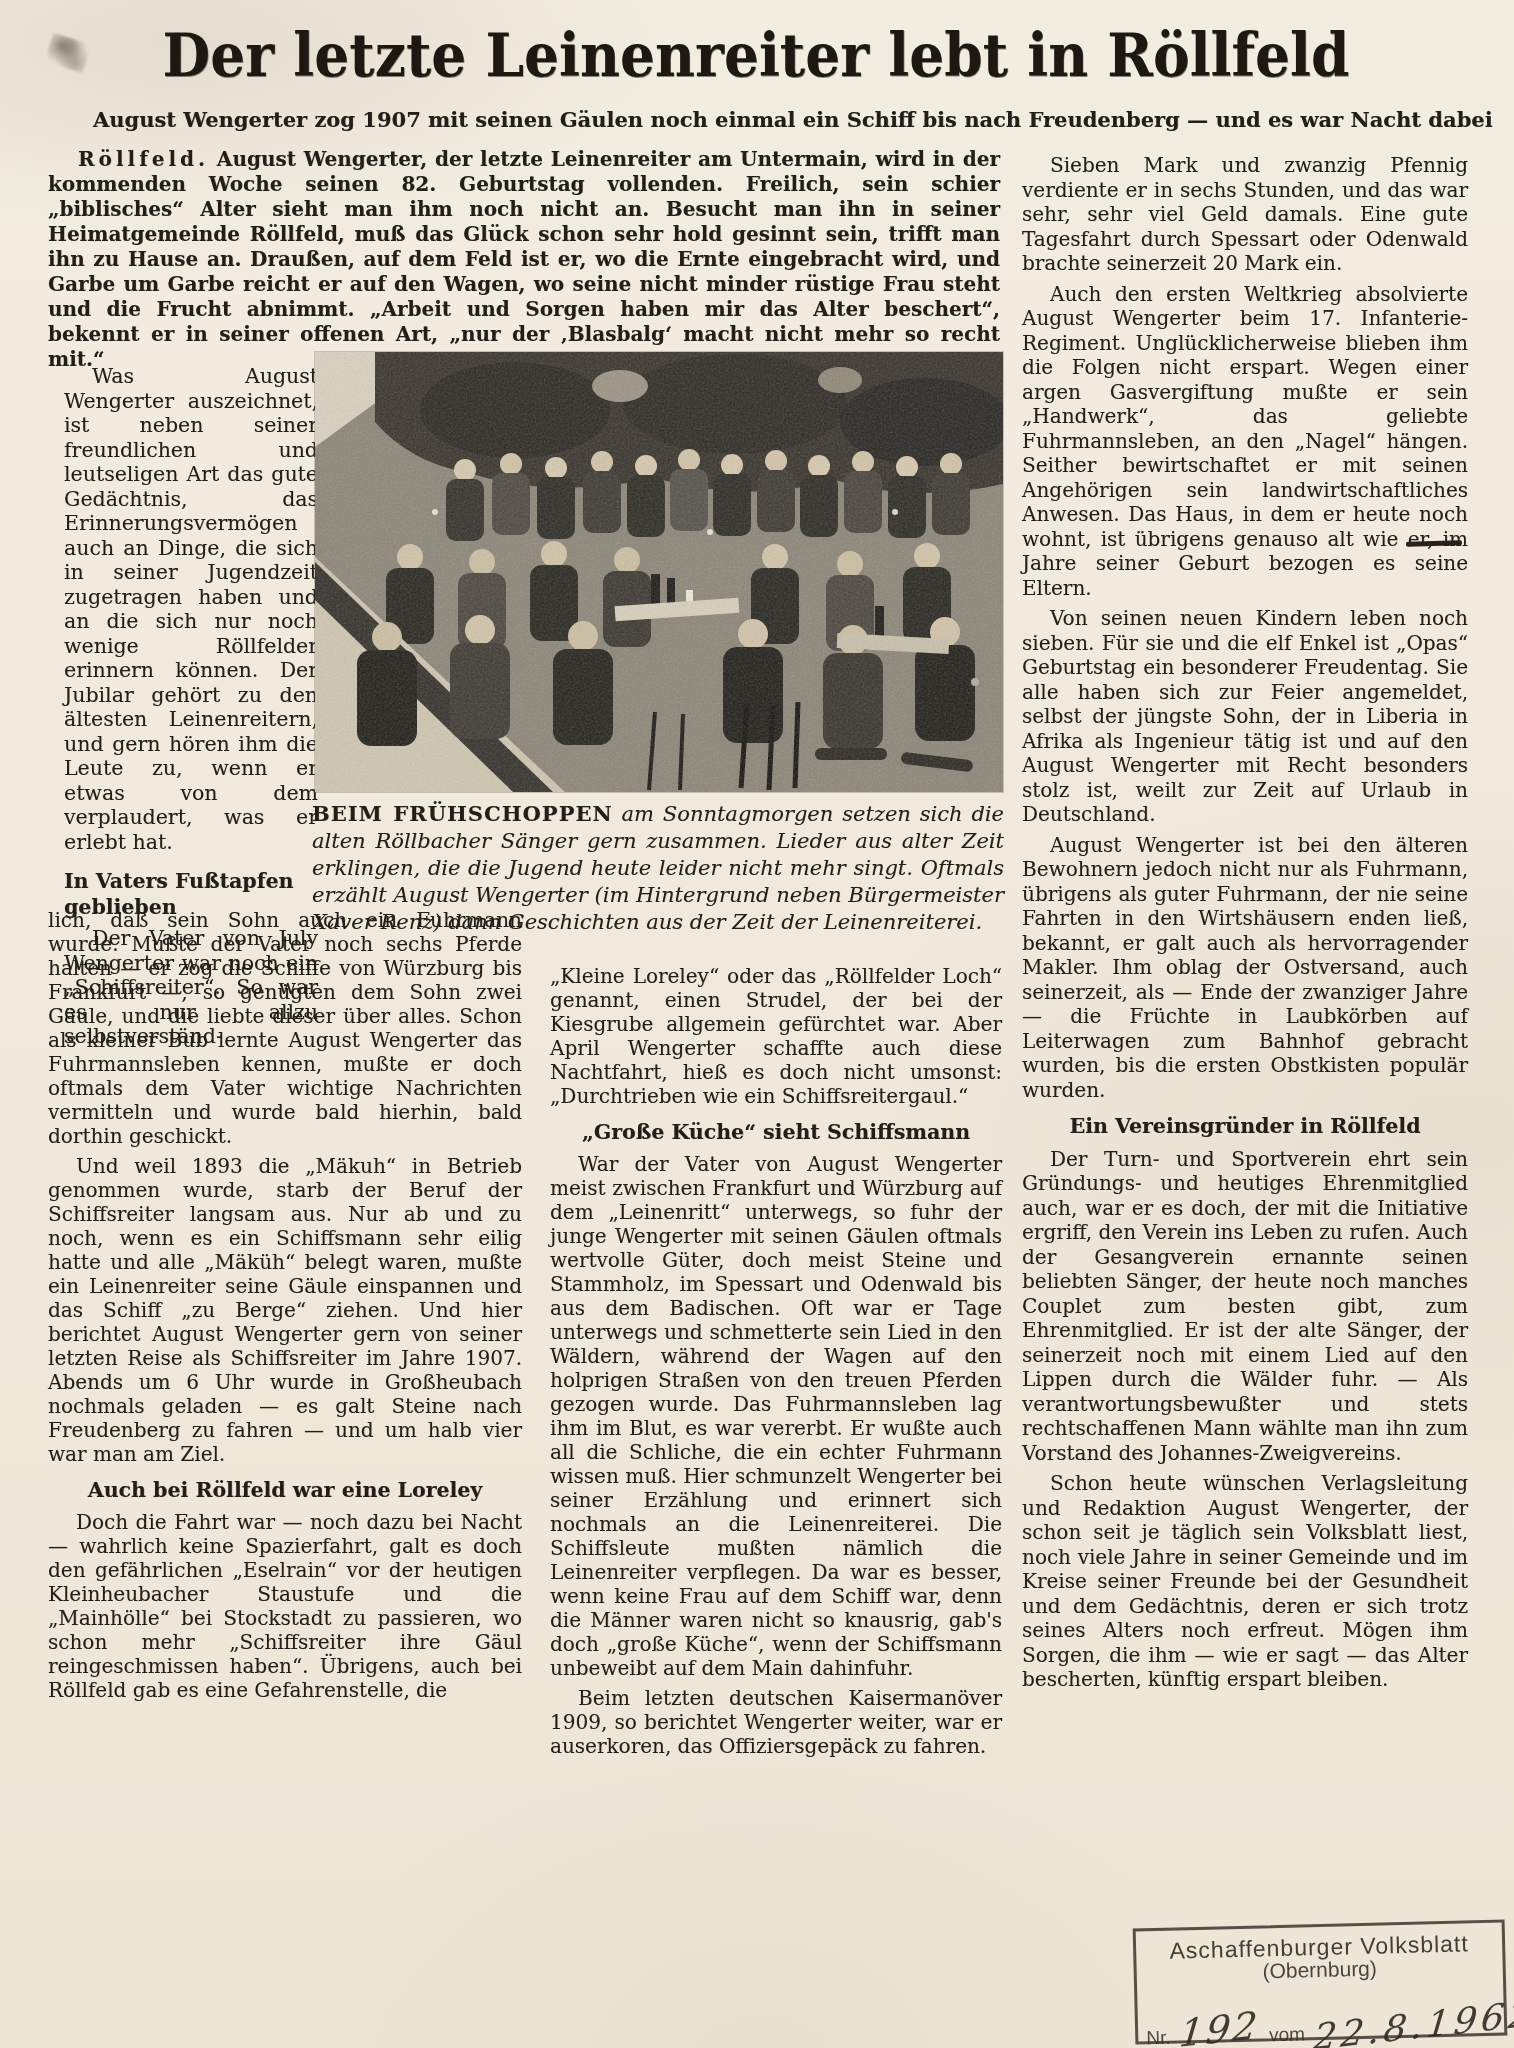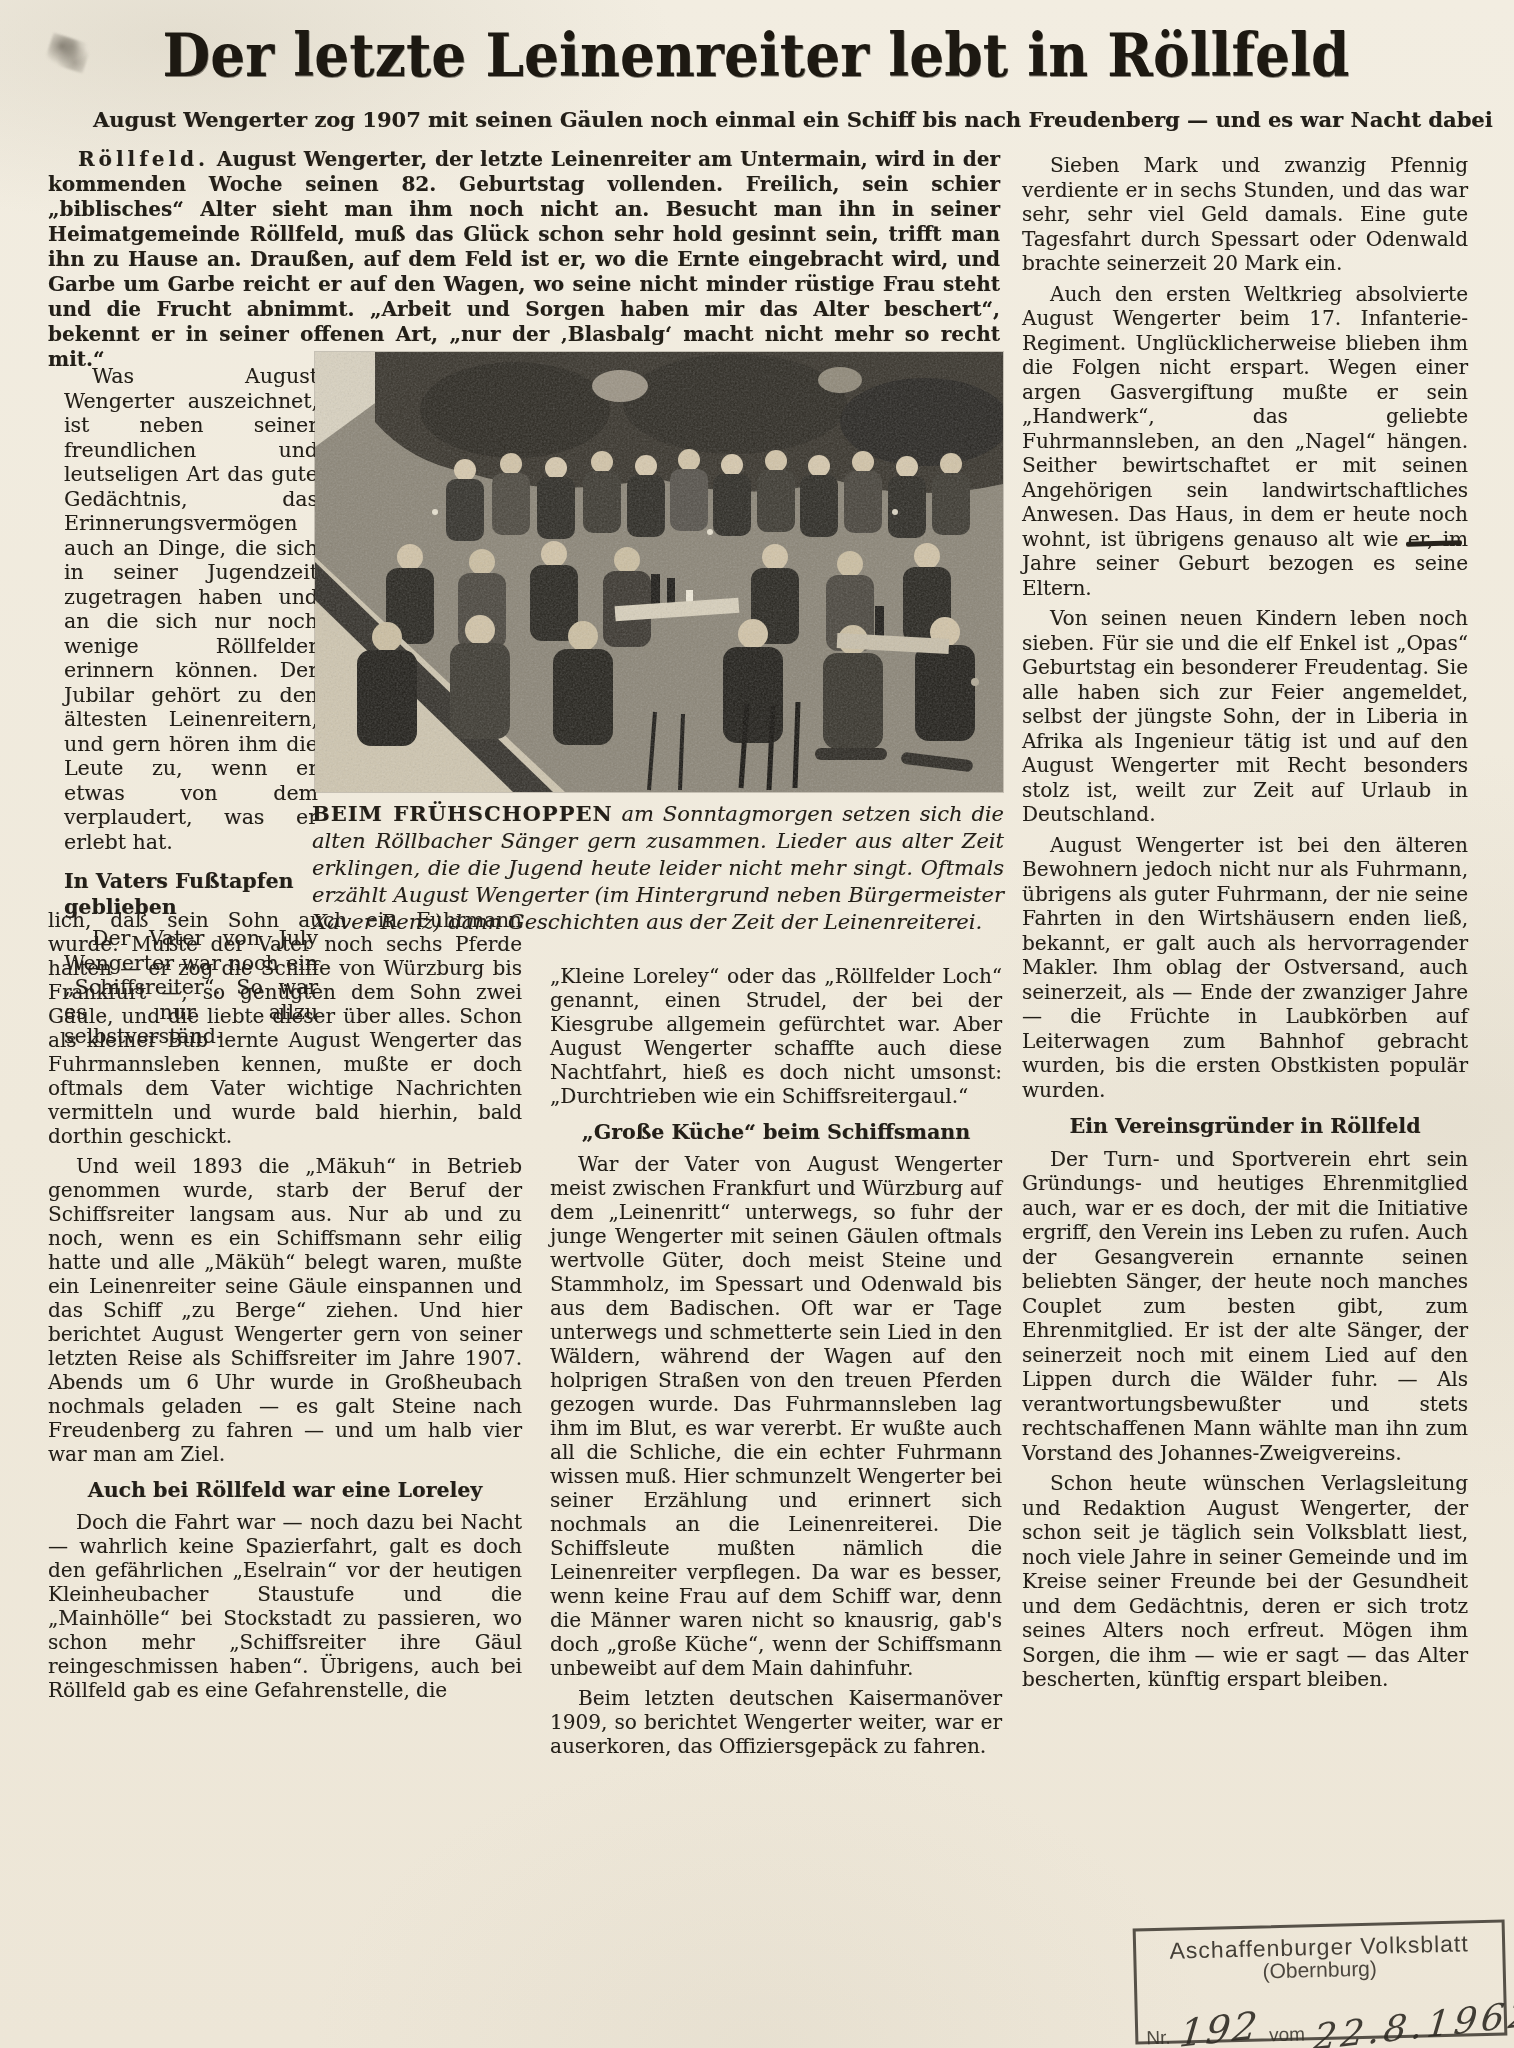--- a/index.html
+++ b/index.html
@@ -268,22 +268,22 @@
   </div>
 
   <div class="col leftwide bodytext">
     <p class="noindent">lich, daß sein Sohn auch ein Fuhrmann wurde. Mußte der Vater noch sechs Pferde halten — er zog die Schiffe von Würzburg bis Frankfurt —, so genügten dem Sohn zwei Gäule, und die liebte dieser über alles. Schon als kleiner Bub lernte August Wengerter das Fuhrmannsleben kennen, mußte er doch oftmals dem Vater wichtige Nachrichten vermitteln und wurde bald hierhin, bald dorthin geschickt.</p>
     <p>Und weil 1893 die „Mäkuh“ in Betrieb genommen wurde, starb der Beruf der Schiffsreiter langsam aus. Nur ab und zu noch, wenn es ein Schiffsmann sehr eilig hatte und alle „Mäküh“ belegt waren, mußte ein Leinenreiter seine Gäule einspannen und das Schiff „zu Berge“ ziehen. Und hier berichtet August Wengerter gern von seiner letzten Reise als Schiffsreiter im Jahre 1907. Abends um 6 Uhr wurde in Großheubach nochmals geladen — es galt Steine nach Freudenberg zu fahren — und um halb vier war man am Ziel.</p>
     <h3 class="subhead">Auch bei Röllfeld war eine Loreley</h3>
     <p>Doch die Fahrt war — noch dazu bei Nacht — wahrlich keine Spazierfahrt, galt es doch den gefährlichen „Eselrain“ vor der heutigen Kleinheubacher Staustufe und die „Mainhölle“ bei Stockstadt zu passieren, wo schon mehr „Schiffsreiter ihre Gäul reingeschmissen haben“. Übrigens, auch bei Röllfeld gab es eine Gefahrenstelle, die</p>
   </div>
 
   <div class="col middle bodytext">
-    <p class="noindent">„Kleine Loreley“ oder das „Röllfelder Loch“ genannt, einen Strudel, der bei der Kiesgrube allgemein gefürchtet war. Aber August Wengerter schaffte auch diese Nachtfahrt, hieß es doch nicht umsonst: „Durchtrieben wie ein Schiffsreitergaul.“</p>
-    <h3 class="subhead">„Große Küche“ beim Schiffsmann</h3>
+    <p class="noindent">„Kleine Loreley“ oder das „Röllfelder Loch“ genannt, einen Strudel, der bei der Kiesgrube allgemein gefürchtet war. Aber April Wengerter schaffte auch diese Nachtfahrt, hieß es doch nicht umsonst: „Durchtrieben wie ein Schiffsreitergaul.“</p>
+    <h3 class="subhead">„Große Küche“ sieht Schiffsmann</h3>
     <p>War der Vater von August Wengerter meist zwischen Frankfurt und Würzburg auf dem „Leinenritt“ unterwegs, so fuhr der junge Wengerter mit seinen Gäulen oftmals wertvolle Güter, doch meist Steine und Stammholz, im Spessart und Odenwald bis aus dem Badischen. Oft war er Tage unterwegs und schmetterte sein Lied in den Wäldern, während der Wagen auf den holprigen Straßen von den treuen Pferden gezogen wurde. Das Fuhrmannsleben lag ihm im Blut, es war vererbt. Er wußte auch all die Schliche, die ein echter Fuhrmann wissen muß. Hier schmunzelt Wengerter bei seiner Erzählung und erinnert sich nochmals an die Leinenreiterei. Die Schiffsleute mußten nämlich die Leinenreiter verpflegen. Da war es besser, wenn keine Frau auf dem Schiff war, denn die Männer waren nicht so knausrig, gab's doch „große Küche“, wenn der Schiffsmann unbeweibt auf dem Main dahinfuhr.</p>
     <p>Beim letzten deutschen Kaisermanöver 1909, so berichtet Wengerter weiter, war er auserkoren, das Offiziersgepäck zu fahren.</p>
   </div>
 
   <div class="col rightcol bodytext">
     <p>Sieben Mark und zwanzig Pfennig verdiente er in sechs Stunden, und das war sehr, sehr viel Geld damals. Eine gute Tagesfahrt durch Spessart oder Odenwald brachte seinerzeit 20 Mark ein.</p>
     <p>Auch den ersten Weltkrieg absolvierte August Wengerter beim 17. Infanterie-Regiment. Unglücklicherweise blieben ihm die Folgen nicht erspart. Wegen einer argen Gasvergiftung mußte er sein „Handwerk“, das geliebte Fuhrmannsleben, an den „Nagel“ hängen. Seither bewirtschaftet er mit seinen Angehörigen sein landwirtschaftliches Anwesen. Das Haus, in dem er heute noch wohnt, ist übrigens genauso alt wie er, im Jahre seiner Geburt bezogen es seine Eltern.</p>
     <p>Von seinen neuen Kindern leben noch sieben. Für sie und die elf Enkel ist „Opas“ Geburtstag ein besonderer Freudentag. Sie alle haben sich zur Feier angemeldet, selbst der jüngste Sohn, der in Liberia in Afrika als Ingenieur tätig ist und auf den August Wengerter mit Recht besonders stolz ist, weilt zur Zeit auf Urlaub in Deutschland.</p>
     <p>August Wengerter ist bei den älteren Bewohnern jedoch nicht nur als Fuhrmann, übrigens als guter Fuhrmann, der nie seine Fahrten in den Wirtshäusern enden ließ, bekannt, er galt auch als hervorragender Makler. Ihm oblag der Ostversand, auch seinerzeit, als — Ende der zwanziger Jahre — die Früchte in Laubkörben auf Leiterwagen zum Bahnhof gebracht wurden, bis die ersten Obstkisten populär wurden.</p>
     <h3 class="subhead">Ein Vereinsgründer in Röllfeld</h3>

